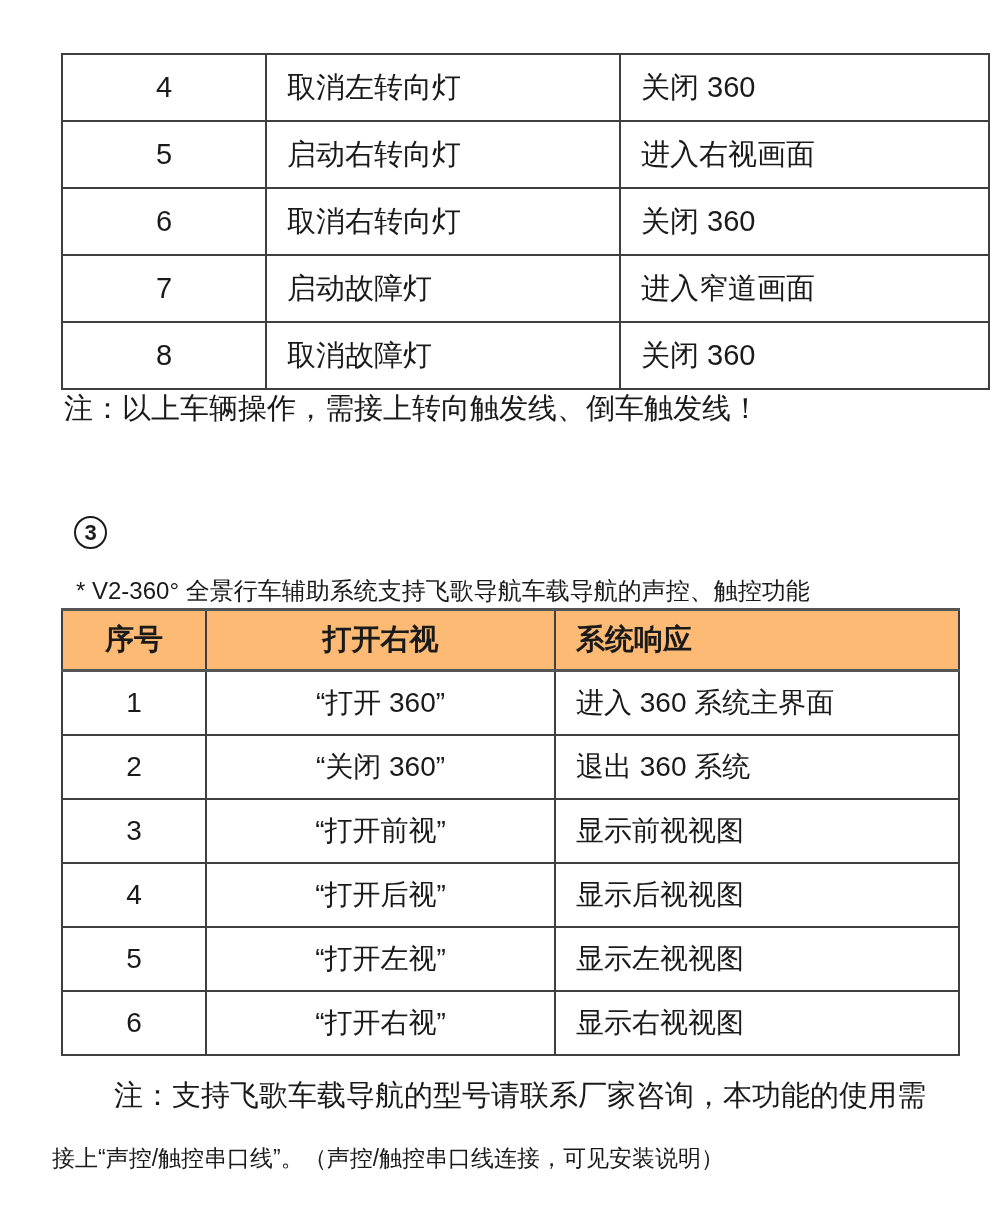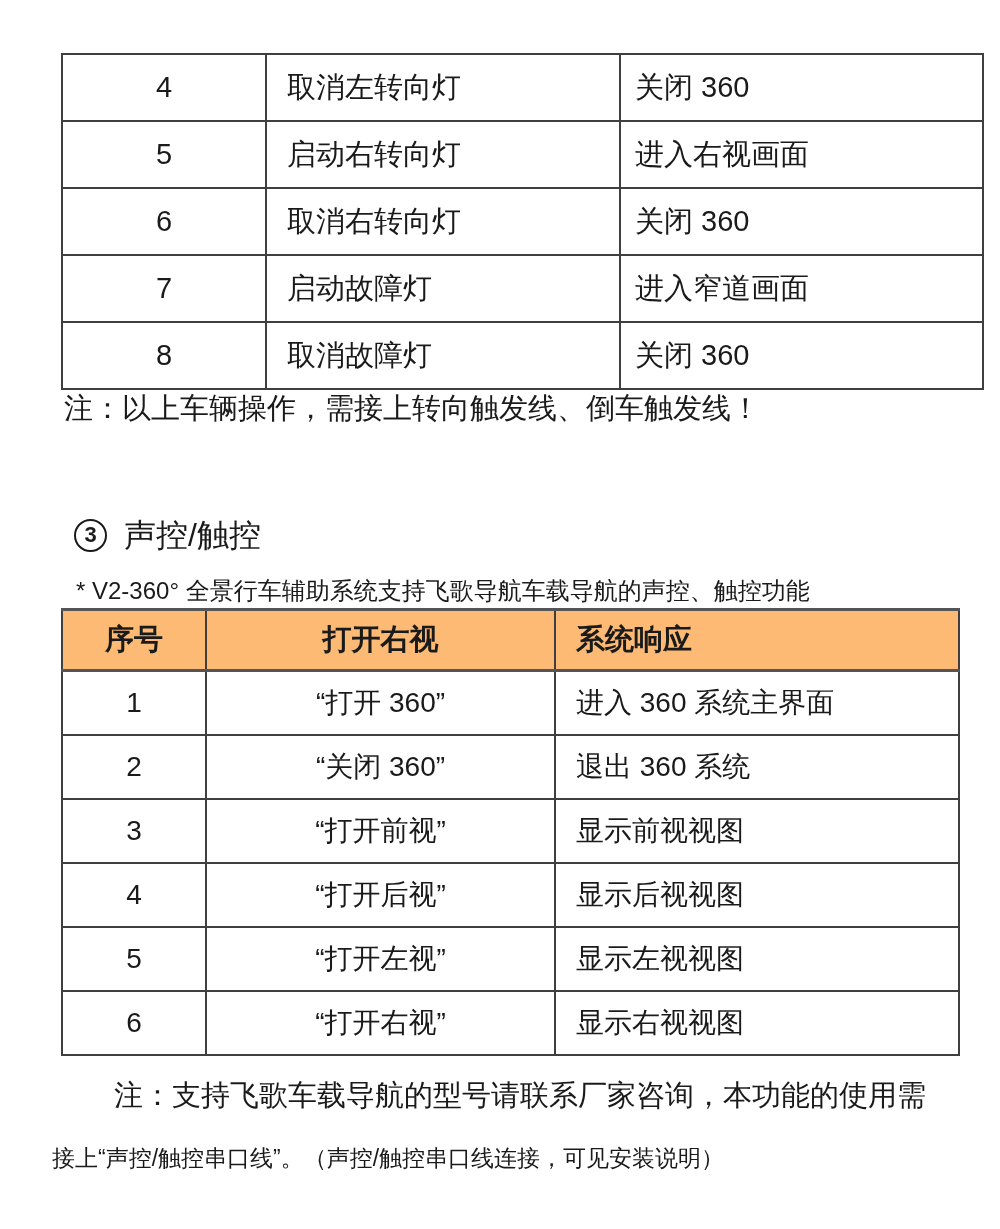--- a/index.html
+++ b/index.html
@@ -33,21 +33,21 @@
     left: 61px;
     top: 53px;
     width: 877px;
   }
   .t1 td {
     height: 63px;
     font-size: 29px;
   }
   .t1 .c-num  { width: 200px; text-align: center; }
   .t1 .c-cmd  { width: 331px; text-align: left; padding-left: 20px; border-radius: 31px; }
-  .t1 .c-resp { width: 346px; text-align: left; padding-left: 14px; }
+  .t1 .c-resp { width: 346px; text-align: left; padding-left: 20px; }
 
   
   .t2 {
     left: 61px;
     top: 608px;
     width: 866px;
   }
   .t2 th {
     height: 56px;
     font-size: 29px;
@@ -157,21 +157,20 @@
       </tr>
     </tbody>
   </table>
 
   <p class="note1">注：以上车辆操作，需接上转向触发线、倒车触发线！</p>
 
   <div class="section-heading">
     <span class="circled-number">
       <span>3</span>
     </span>
-    <span>声控/触控</span>
   </div>
 
   <p class="subtitle">* V2-360° 全景行车辅助系统支持飞歌导航车载导航的声控、触控功能</p>
 
   <table class="t2">
     <thead>
       <tr>
         <th class="c-num">序号</th>
         <th class="c-cmd">打开右视</th>
         <th class="c-resp">系统响应</th>

